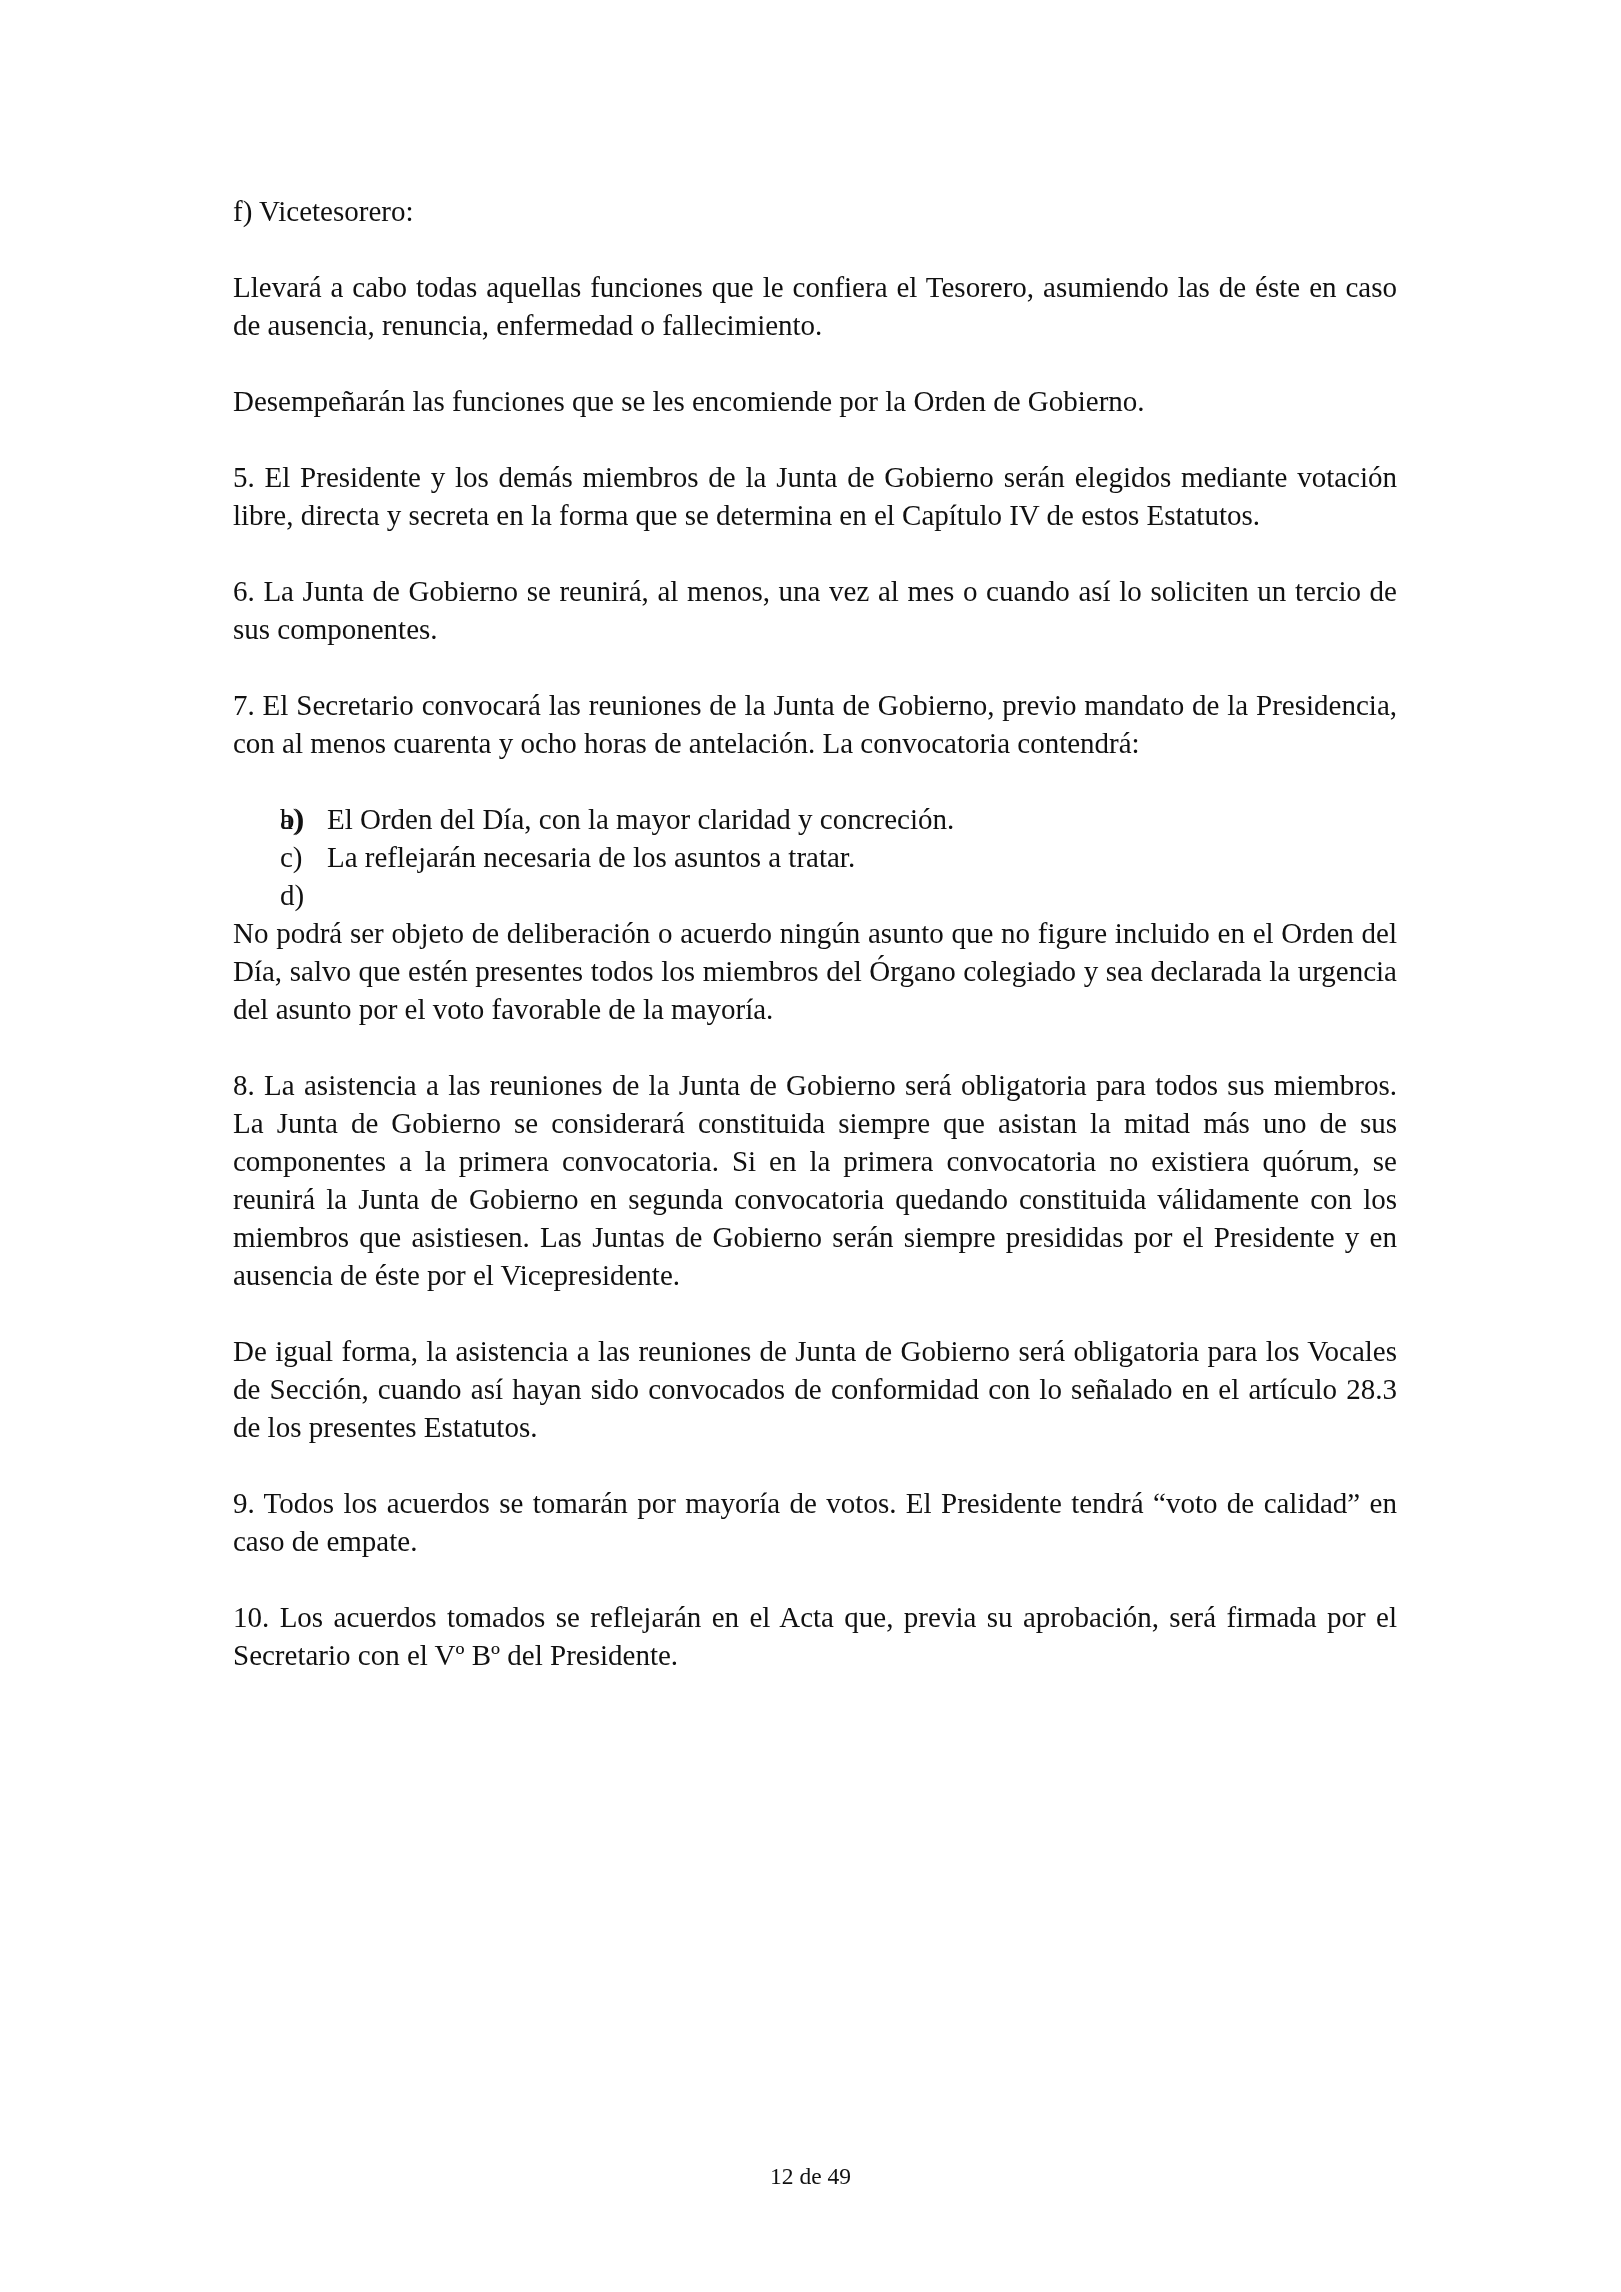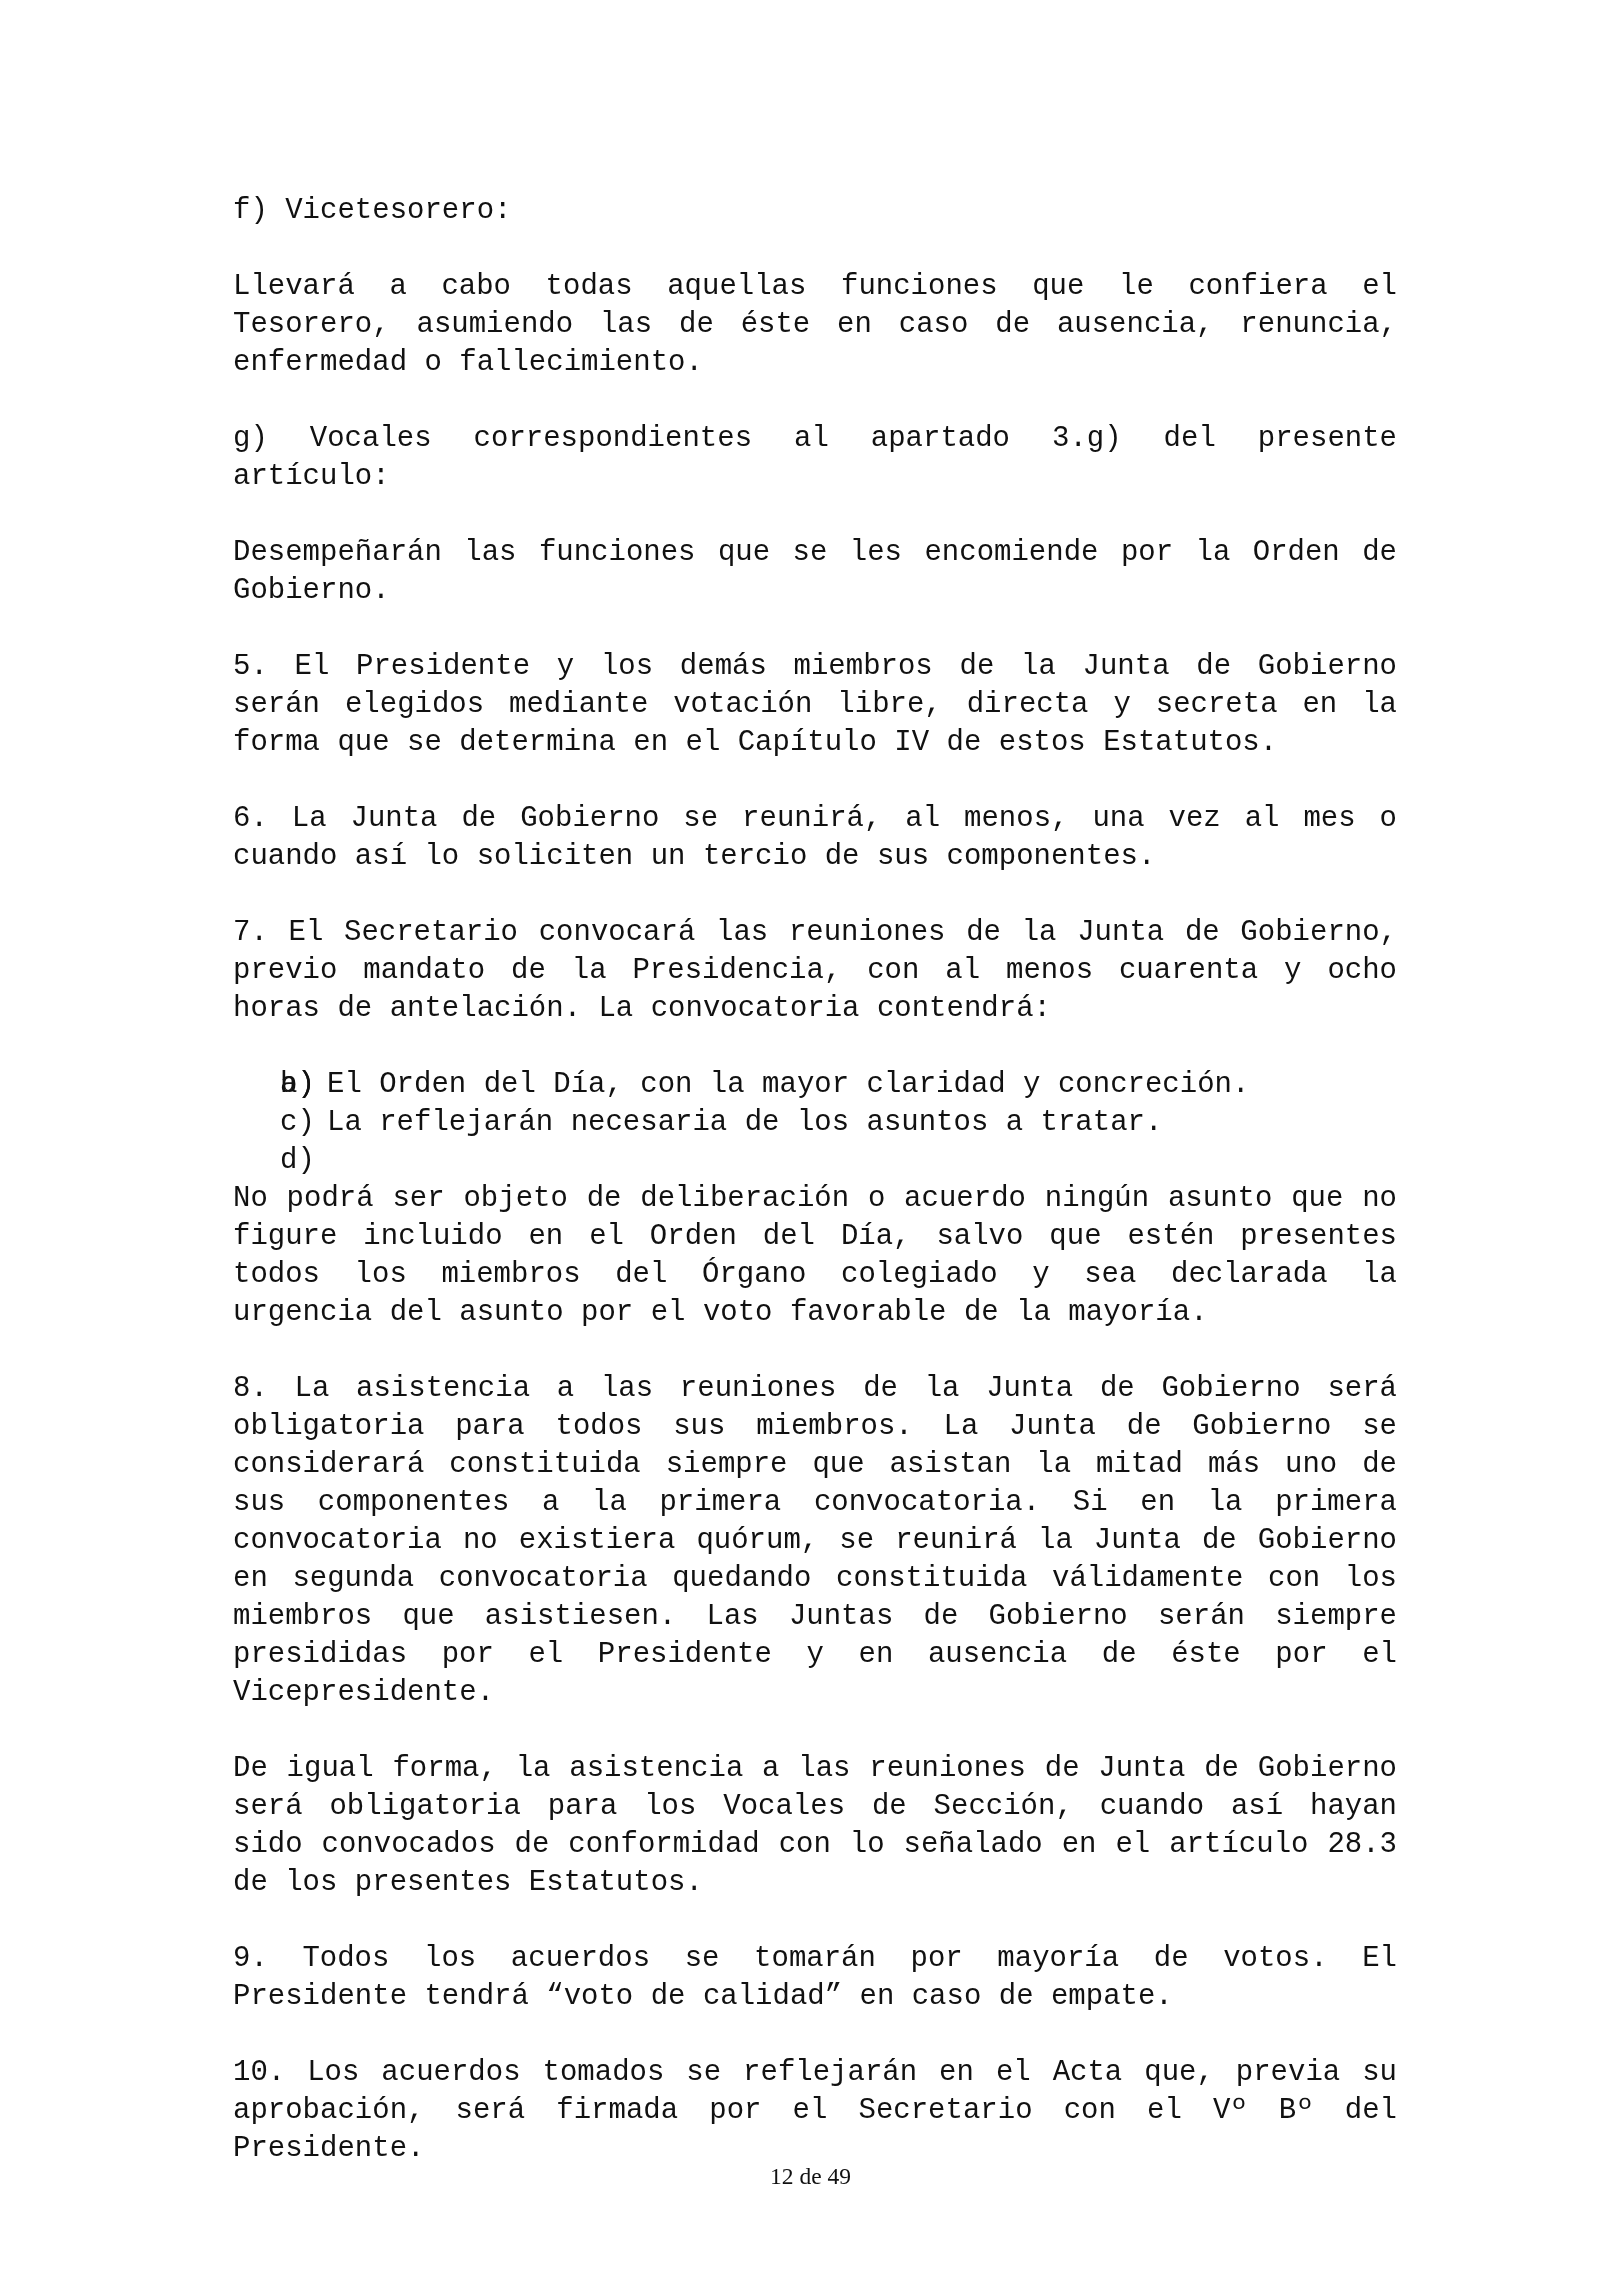--- a/index.html
+++ b/index.html
@@ -4,39 +4,38 @@
 <style>
   html, body { margin: 0; padding: 0; background: #ffffff; }
   body { width: 1621px; height: 2293px; position: relative; overflow: hidden; }
   .page {
     position: absolute; left: 0; top: 0; width: 1621px; height: 2293px;
     background: #ffffff; color: #111111;
     font-family: "Liberation Serif", "DejaVu Serif", serif;
   }
   .content {
     position: absolute; left: 233px; top: 192px; width: 1164px;
-    font-size: 29px; line-height: 38px; font-family: Liberation Mono, monospace;
+    font-size: 29px; line-height: 38px;
   }
   .para { margin: 0 0 38px 0; text-align: justify; text-align-last: left; }
   ol.items { list-style: none; margin: 0 0 38px 0; padding: 0 0 0 47px; }
   ol.items li { position: relative; padding-left: 47px; text-align: justify; text-align-last: left; }
   ol.items li .marker { position: absolute; left: 0; top: 0; }
   .page-number {
     position: absolute; left: 0; width: 1621px; top: 2162px;
     text-align: center; font-size: 23.5px; line-height: 29px;
   }
 </style>
 </head>
 <body>
 
 <div class="page">
   <div class="content">
     <p class="para">f) Vicetesorero:</p>
     <p class="para">Llevará a cabo todas aquellas funciones que le confiera el Tesorero, asumiendo las de éste en caso de ausencia, renuncia, enfermedad o fallecimiento.</p>
-    <p class="para">g) Vocales correspondientes al apartado 3.g) del presente artículo:</p>
     <p class="para">Desempeñarán las funciones que se les encomiende por la Orden de Gobierno.</p>
     <p class="para">5. El Presidente y los demás miembros de la Junta de Gobierno serán elegidos mediante votación libre, directa y secreta en la forma que se determina en el Capítulo IV de estos Estatutos.</p>
     <p class="para">6. La Junta de Gobierno se reunirá, al menos, una vez al mes o cuando así lo soliciten un tercio de sus componentes.</p>
     <p class="para">7. El Secretario convocará las reuniones de la Junta de Gobierno, previo mandato de la Presidencia, con al menos cuarenta y ocho horas de antelación. La convocatoria contendrá:</p>
 
     <ol class="items">
       <li>
         <span class="marker">a)</span>
       </li>
       <li>

